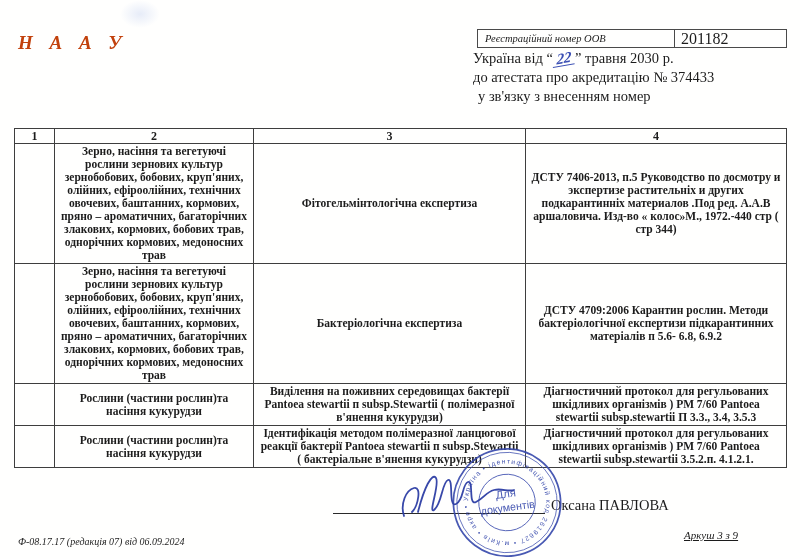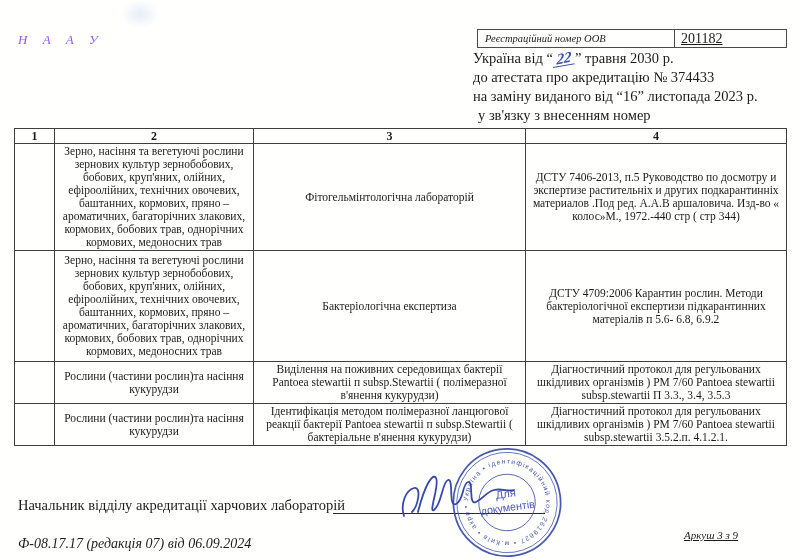--- a/index.html
+++ b/index.html
@@ -2,101 +2,100 @@
 <html><head>
 <meta charset="utf-8">
 <style>
   html,body{margin:0;padding:0;background:#e8e8e8;}
   .page{
     position:relative;width:800px;height:559px;background:#fffffe;
     font-family:"Liberation Serif","DejaVu Serif",serif;color:#1c1c1c;
     overflow:hidden;margin:0 auto;box-shadow:0 0 4px rgba(0,0,0,.2);
   }
   .logo{
-    position:absolute;left:18px;top:32px;font-size:13px;font-weight:normal;
-    font-style:italic;letter-spacing:6px;color:#8b5cf6;
+    position:absolute;left:18px;top:32px;font-size:19px;font-weight:bold;
+    font-style:italic;letter-spacing:6px;color:#c2410c;
   }
   .regbox{
     position:absolute;left:477px;top:29px;width:308px;height:17px;
-    border:1px solid #4a4a4a;display:flex;align-items:flex-end;
+    border:1px solid #4a4a4a;display:flex;align-items:flex-start;
   }
   .regbox .lbl{
     flex:0 0 189px;font-style:italic;font-size:10.5px;padding-left:7px;
     border-right:1px solid #4a4a4a;height:100%;display:flex;align-items:center;
   }
-  .regbox .val{flex:1;font-size:14px;padding-left:6px;text-decoration:underline;}
+  .regbox .val{flex:1;font-size:16px;padding-left:6px;}
   .hdr-lines{position:absolute;left:473px;top:49px;width:320px;font-size:14.5px;line-height:19px;}
   .hdr-lines .l4{padding-left:5px;}
   .hand-day{
     display:inline-block;color:#3b4fb4;font-style:italic;font-weight:bold;
     font-size:15px;transform:rotate(-10deg) skewX(-12deg);
     border-bottom:1.5px solid #3b4fb4;min-width:22px;text-align:center;line-height:13px;
   }
   table.main{
     position:absolute;left:14px;top:128px;width:772px;border-collapse:collapse;
     table-layout:fixed;font-size:11.5px;line-height:13px;
   }
   table.main td,table.main th{
     border:1px solid #3e3e3e;text-align:center;vertical-align:middle;
-    padding:1px 5px;font-weight:normal;overflow:hidden;
+    padding:1px 5px;font-weight:bold;overflow:hidden;
   }
   table.main th{font-weight:bold;font-size:12px;padding:0;}
   tr.hrow{height:15px;}
   tr.r1{height:104px;}
   tr.r2{height:111px;}
   tr.r3{height:38px;}
   tr.r4{height:39px;}
   .sig-title{position:absolute;left:18px;top:497px;font-size:14.5px;}
   .sig-line{position:absolute;left:333px;top:499px;width:212px;border-bottom:1px solid #2a2a2a;height:14px;}
   .sig-name{position:absolute;left:551px;top:497px;font-size:14.5px;}
   .stamp{position:absolute;left:449px;top:446px;transform:rotate(-8deg);opacity:.92;}
   .autograph{position:absolute;left:398px;top:466px;opacity:.95;}
-  .foot-left{position:absolute;left:18px;top:536px;font-size:14px;font-style:italic;}
+  .foot-left{position:absolute;left:18px;top:536px;font-size:10px;font-style:italic;}
   .foot-right{position:absolute;left:684px;top:529px;font-size:11px;font-style:italic;text-decoration:underline;}
   .smudge{position:absolute;left:120px;top:0;width:40px;height:28px;background:radial-gradient(ellipse at center,rgba(120,150,220,.18),rgba(255,255,255,0) 70%);}
 </style>
 </head>
 <body>
 
 <div class="page">
 
   <div class="smudge"></div>
 
   <div class="logo">Н А А У</div>
 
   <div class="regbox">
     <div class="lbl">Реєстраційний номер ООВ</div>
     <div class="val">201182</div>
   </div>
 
   <div class="hdr-lines">
     <div><span>Україна від “</span><span class="hand-day">22</span><span>” травня 2030 р.</span></div>
     <div>до атестата про акредитацію № 374433</div>
-    <div>на заміну виданого від “16” листопада 2023 р.</div>
     <div class="l4">у  зв'язку з внесенням номер</div>
   </div>
 
   <table class="main">
     <colgroup>
       <col style="width:40px">
         <col style="width:199px">
         <col style="width:272px">
         <col style="width:261px">
     </colgroup>
     <tbody>
         <tr class="hrow">
       <th>1</th>
       <th>2</th>
       <th>3</th>
       <th>4</th>
     </tr>
     <tr class="r1">
       <td></td>
       <td>Зерно, насіння  та вегетуючі рослини зернових культур  зернобобових, бобових, круп'яних, олійних, ефіроолійних, технічних овочевих, баштанних, кормових, пряно – ароматичних, багаторічних злакових, кормових, бобових трав, однорічних кормових, медоносних трав</td>
-      <td>Фітогельмінтологічна лабораторій</td>
+      <td>Фітогельмінтологічна експертиза</td>
       <td>ДСТУ 7406-2013, п.5 Руководство по досмотру и экспертизе растительніх и других подкарантинніх материалов .Под ред. А.А.В аршаловича. Изд-во « колос»М., 1972.-440 стр ( стр 344)</td>
     </tr>
     <tr class="r2">
       <td></td>
       <td>Зерно, насіння  та вегетуючі рослини зернових культур  зернобобових, бобових, круп'яних, олійних, ефіроолійних, технічних овочевих, баштанних, кормових, пряно – ароматичних, багаторічних злакових, кормових, бобових трав, однорічних кормових, медоносних трав</td>
       <td>Бактеріологічна експертиза</td>
       <td>ДСТУ 4709:2006 Карантин рослин. Методи бактеріологічної експертизи підкарантинних матеріалів п 5.6- 6.8, 6.9.2</td>
     </tr>
     <tr class="r3">
       <td></td>
@@ -106,22 +105,22 @@
     </tr>
     <tr class="r4">
       <td></td>
       <td>Рослини (частини рослин)та насіння кукурудзи</td>
       <td>Ідентифікація методом полімеразної ланцюгової реакції   бактерії  Pantoea stewartii п subsp.Stewartii  ( бактеріальне в'янення кукурудзи)</td>
       <td>Діагностичний протокол для регульованих шкідливих організмів ) РМ 7/60 Pantoea stewartii subsp.stewartii   3.5.2.п. 4.1.2.1.</td>
     </tr>
   </tbody>
     </table>
 
-  <div class="sig-title">Начальник відділу акредитації харчових лабораторій</div>
   <div class="sig-line"></div>
+  <div class="sig-name">Оксана ПАВЛОВА</div>
 
   <svg class="stamp" width="116" height="113" viewBox="0 0 116 116">
     <defs>
       <path id="ringPath" d="M58,58 m-40,0 a40,40 0 1,1 80,0 a40,40 0 1,1 -80,0"></path>
     </defs>
     <circle cx="58" cy="58" r="55" fill="none" stroke="#3a4cad" stroke-width="1.8"></circle>
     <circle cx="58" cy="58" r="51.5" fill="none" stroke="#3a4cad" stroke-width="0.8"></circle>
     <circle cx="58" cy="58" r="29" fill="none" stroke="#3a4cad" stroke-width="0.9"></circle>
     <text font-size="7" fill="#3a4cad" letter-spacing="1.2" font-family="Liberation Sans, sans-serif">
       <textPath href="#ringPath">• Україна • ідентифікаційний код 2619627 • м.Київ • акредитації України •</textPath>

